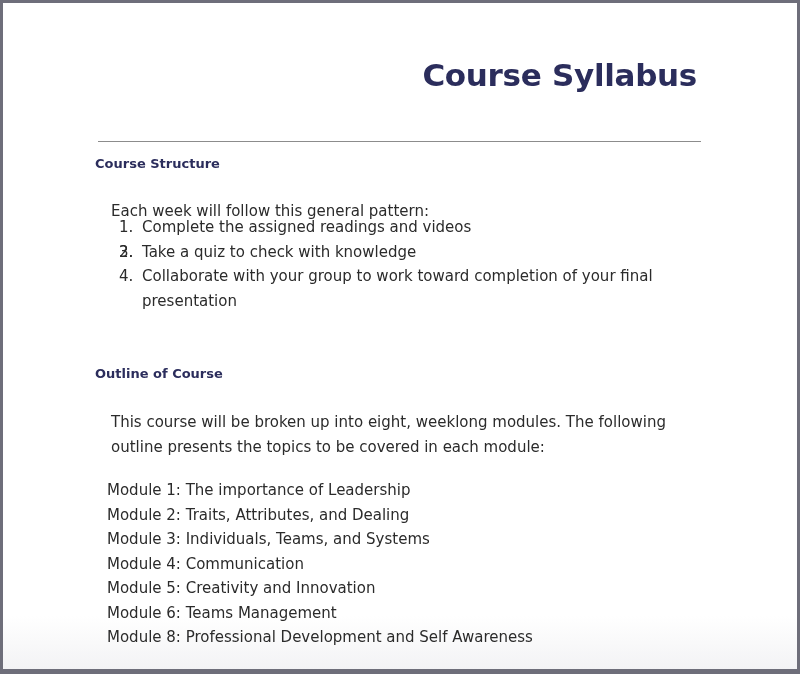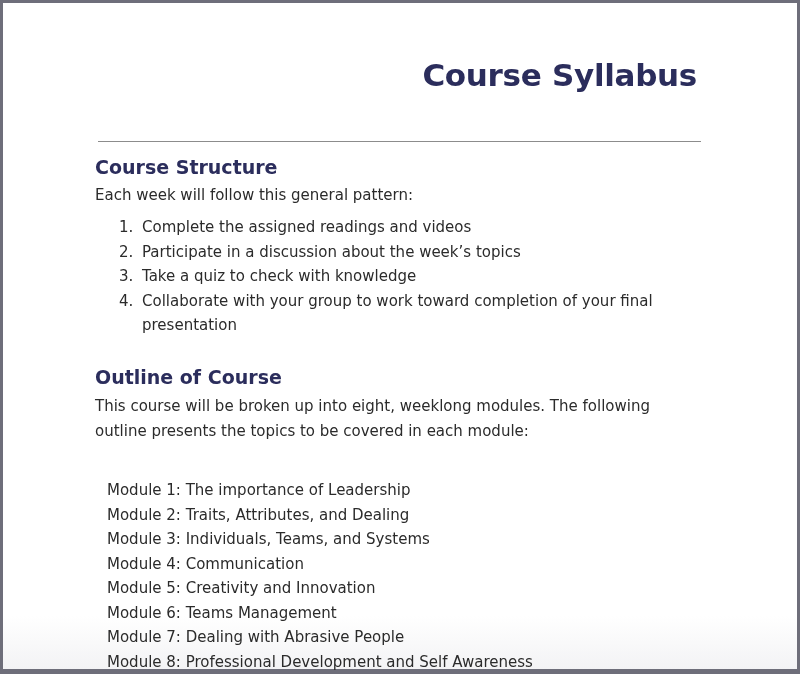--- a/index.html
+++ b/index.html
@@ -1,47 +1,46 @@
 <!DOCTYPE html>
 <html><head>
 <meta charset="utf-8">
 <style>
   html, body { margin:0; padding:0; }
   body { width:800px; height:674px; overflow:hidden; background:#6e6e7a; position:relative; font-family:"DejaVu Sans", sans-serif; }
   .page { position:absolute; left:3px; top:3px; width:794px; height:666px; background:linear-gradient(#ffffff 92%, #f3f3f5 100%); }
   .title { position:absolute; right:94px; top:48px; margin:6px; font-size:31px; font-weight:bold; color:#2b2d5c; letter-spacing:-0.3px; }
   .divider { position:absolute; left:95px; top:138px; width:603px; height:0; border-top:1.5px solid #8c8c8c; }
-  .h2 { position:absolute; left:92px; margin:0; font-size:19px; font-weight:bold; color:#2b2d5c; }
-  .p { position:absolute; left:92px; margin:0; font-size:15px; color:#2b2b2b; line-height:24.5px; }
+  .h2 { position:absolute; left:92px; margin:0; font-size:13px; font-weight:bold; color:#2b2d5c; }
+  .p { position:absolute; left:92px; margin:16px; font-size:15px; color:#2b2b2b; line-height:24.5px; }
   .ol { position:absolute; left:92px; top:212px; margin:0; padding:0; list-style:none; font-size:15px; color:#2b2b2b; line-height:24.5px; }
   .ol li { position:relative; padding-left:47px; width:560px; }
   .ol li .num { position:absolute; left:24px; }
   .modules { position:absolute; left:92px; top:463px; margin:12px; padding:0; list-style:none; font-size:15px; color:#2b2b2b; line-height:24.5px; }
 </style>
 </head>
 <body>
 
 <div class="page">
   <h1 class="title">Course Syllabus</h1>
   <div class="divider"></div>
 
   <h2 class="h2" style="top:153px">Course Structure</h2>
   <p class="p" style="top:180px">Each week will follow this general pattern:</p>
   <ol class="ol">
     <li><span class="num">1.</span><span>Complete the assigned readings and videos</span></li>
-    <li><span class="num">2.</span><span>Participate in a discussion about the week’s topics</span></li>
+    <li><span class="num">2.</span></li>
     <li><span class="num">3.</span><span>Take a quiz to check with knowledge</span></li>
     <li><span class="num">4.</span><span>Collaborate with your group to work toward completion of your final presentation</span></li>
   </ol>
 
   <h2 class="h2" style="top:363px">Outline of Course</h2>
   <p class="p" style="top:391px; width:600px">This course will be broken up into eight, weeklong modules. The following outline presents the topics to be covered in each module:</p>
   <ul class="modules">
     <li>Module 1: The importance of Leadership</li>
     <li>Module 2: Traits, Attributes, and Dealing</li>
     <li>Module 3: Individuals, Teams, and Systems</li>
     <li>Module 4: Communication</li>
     <li>Module 5: Creativity and Innovation</li>
     <li>Module 6: Teams Management</li>
-    <li>Module 7: Dealing with Abrasive People</li>
     <li>Module 8: Professional Development and Self Awareness</li>
   </ul>
 </div>
 
 </body></html>

